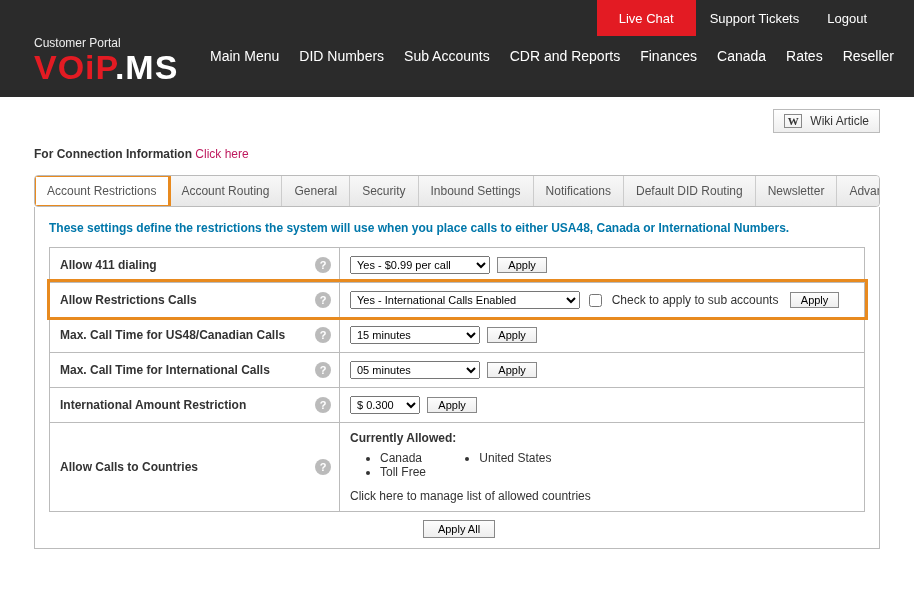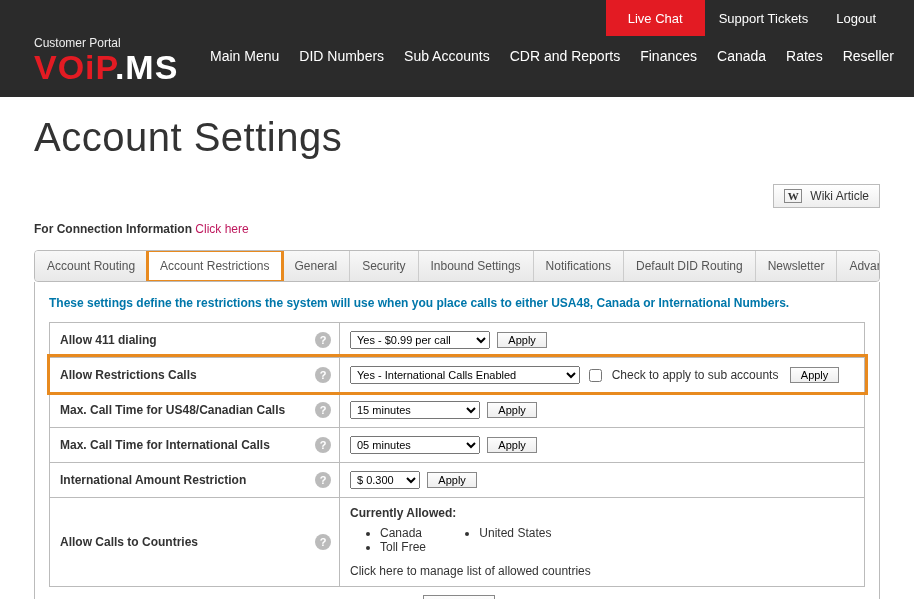--- a/index.html
+++ b/index.html
@@ -1,18 +1,18 @@
 <!DOCTYPE html>
 <html><head>
 <meta charset="utf-8">
 <style>
 * { box-sizing: border-box; margin: 0; padding: 0; }
 body { font-family: Arial, Helvetica, sans-serif; font-size: 13px; color: #333; background: #fff; width: 914px; }
 .header { background: #2b2b2b; color: #fff; }
-.top-links { display: flex; justify-content: flex-end; align-items: stretch; height: 36px; padding-right: 24px; }
+.top-links { display: flex; justify-content: flex-end; align-items: stretch; height: 36px; padding-right: 33px; }
 .top-links .live-chat { background: #e31b23; color: #fff; padding: 0 22px; display: flex; align-items: center; font-size: 13px; cursor: pointer; }
 .top-links .tlink { color: #fff; padding: 0 14px; display: flex; align-items: center; font-size: 13px; cursor: pointer; }
 .main-bar { display: flex; align-items: center; padding: 0 20px 14px 34px; gap: 30px; }
 .portal-label { font-size: 12px; color: #eee; margin-bottom: 2px; }
 .logo { font-family: Arial, sans-serif; font-size: 34px; font-weight: bold; letter-spacing: 1px; color: #fff; line-height: 0.9; }
 .logo .red { color: #e31b23; }
 .nav { display: flex; gap: 20px; margin-left: auto; padding-bottom: 6px; }
 .nav-item { color: #fff; font-size: 14px; cursor: pointer; white-space: nowrap; }
 .page { padding: 12px 34px 20px 34px; }
 h1 { font-size: 40px; font-weight: 300; color: #333; margin: 6px 0 24px 0; letter-spacing: 0.5px; }
@@ -67,36 +67,35 @@
       <div class="nav-item">CDR and Reports</div>
       <div class="nav-item">Finances</div>
       <div class="nav-item">Canada</div>
       <div class="nav-item">Rates</div>
       <div class="nav-item">Reseller</div>
     </div>
   </div>
 </div>
 
 <div class="page">
-  <h1>Account Settings</h1>
 
   <div class="wiki-row">
     <div class="wiki-btn">
       <span class="wiki-icon">W</span>
       <span>Wiki Article</span>
     </div>
   </div>
 
   <div class="conn-info">
     <span>For Connection Information </span><span class="link">Click here</span>
   </div>
 
   <div class="tabs">
+    <div class="tab active highlight">Account Restrictions</div>
     <div class="tab">Account Routing</div>
-    <div class="tab active highlight">Account Restrictions</div>
     <div class="tab">General</div>
     <div class="tab">Security</div>
     <div class="tab">Inbound Settings</div>
     <div class="tab">Notifications</div>
     <div class="tab">Default DID Routing</div>
     <div class="tab">Newsletter</div>
     <div class="tab">Advanced</div>
   </div>
 
   <div class="panel">

